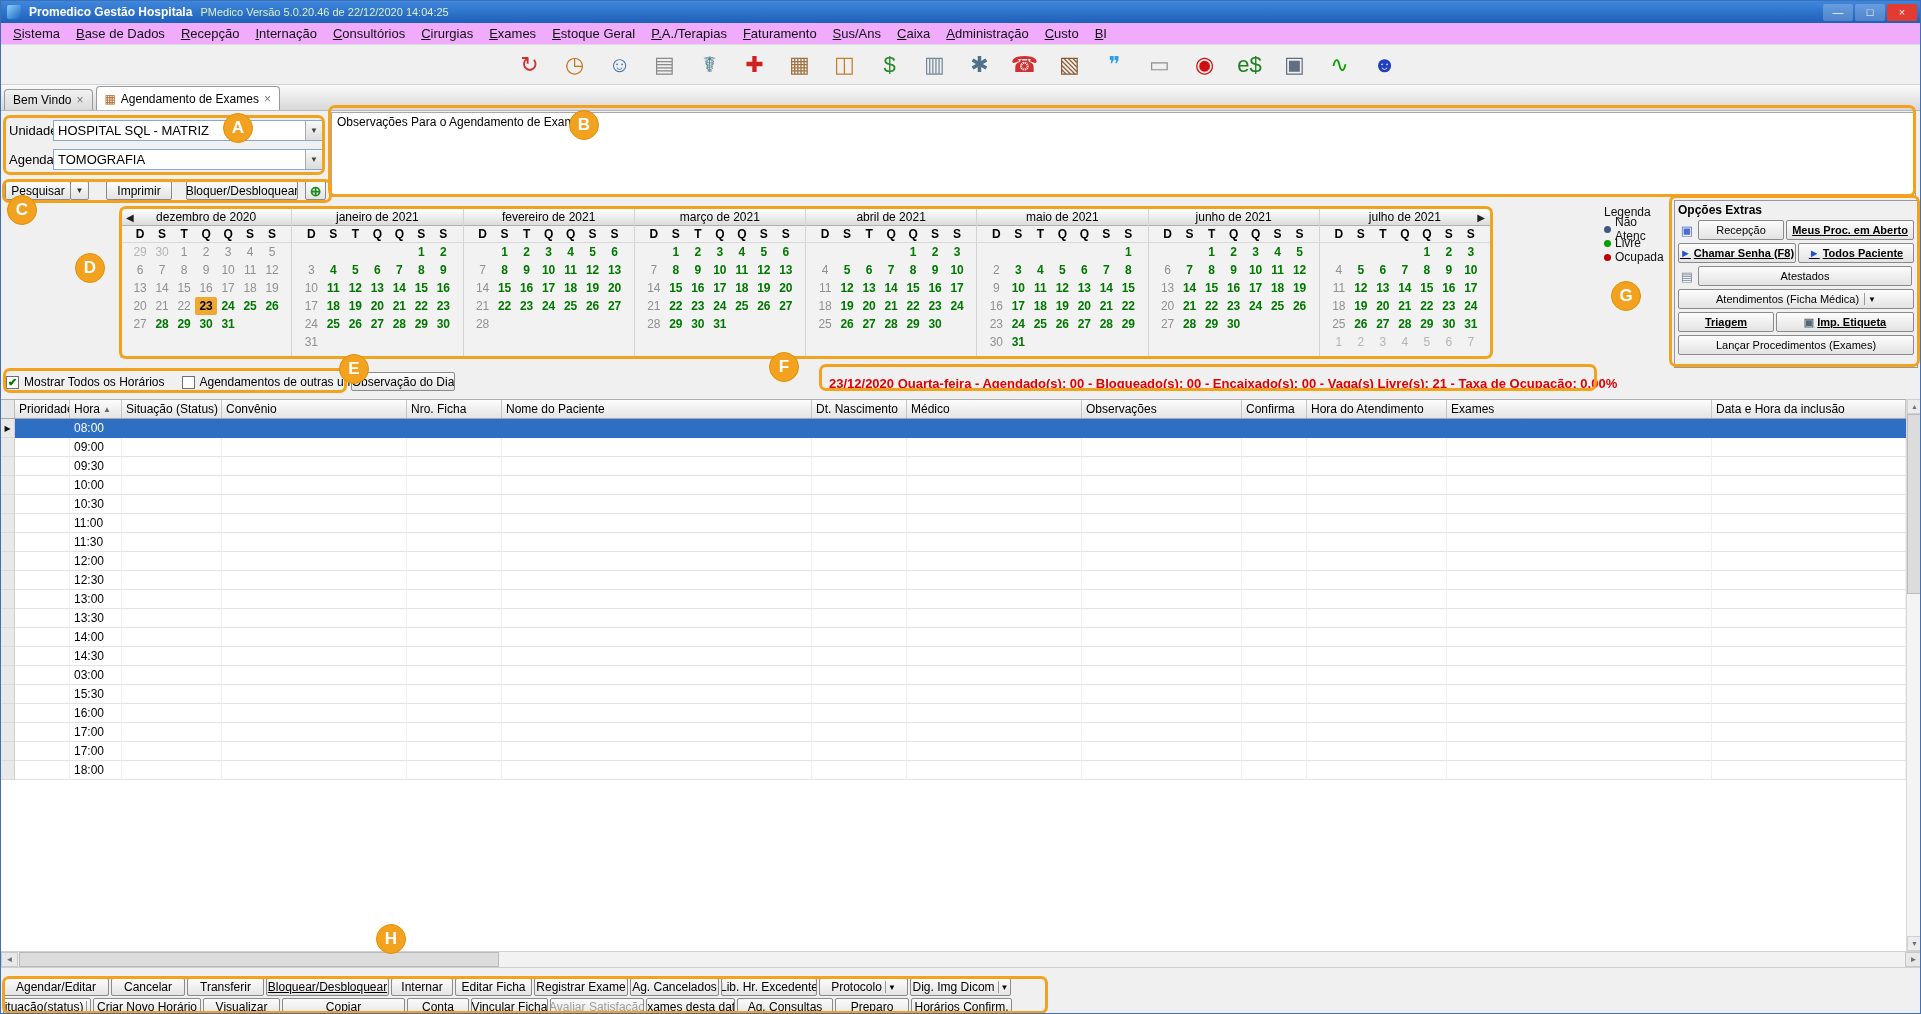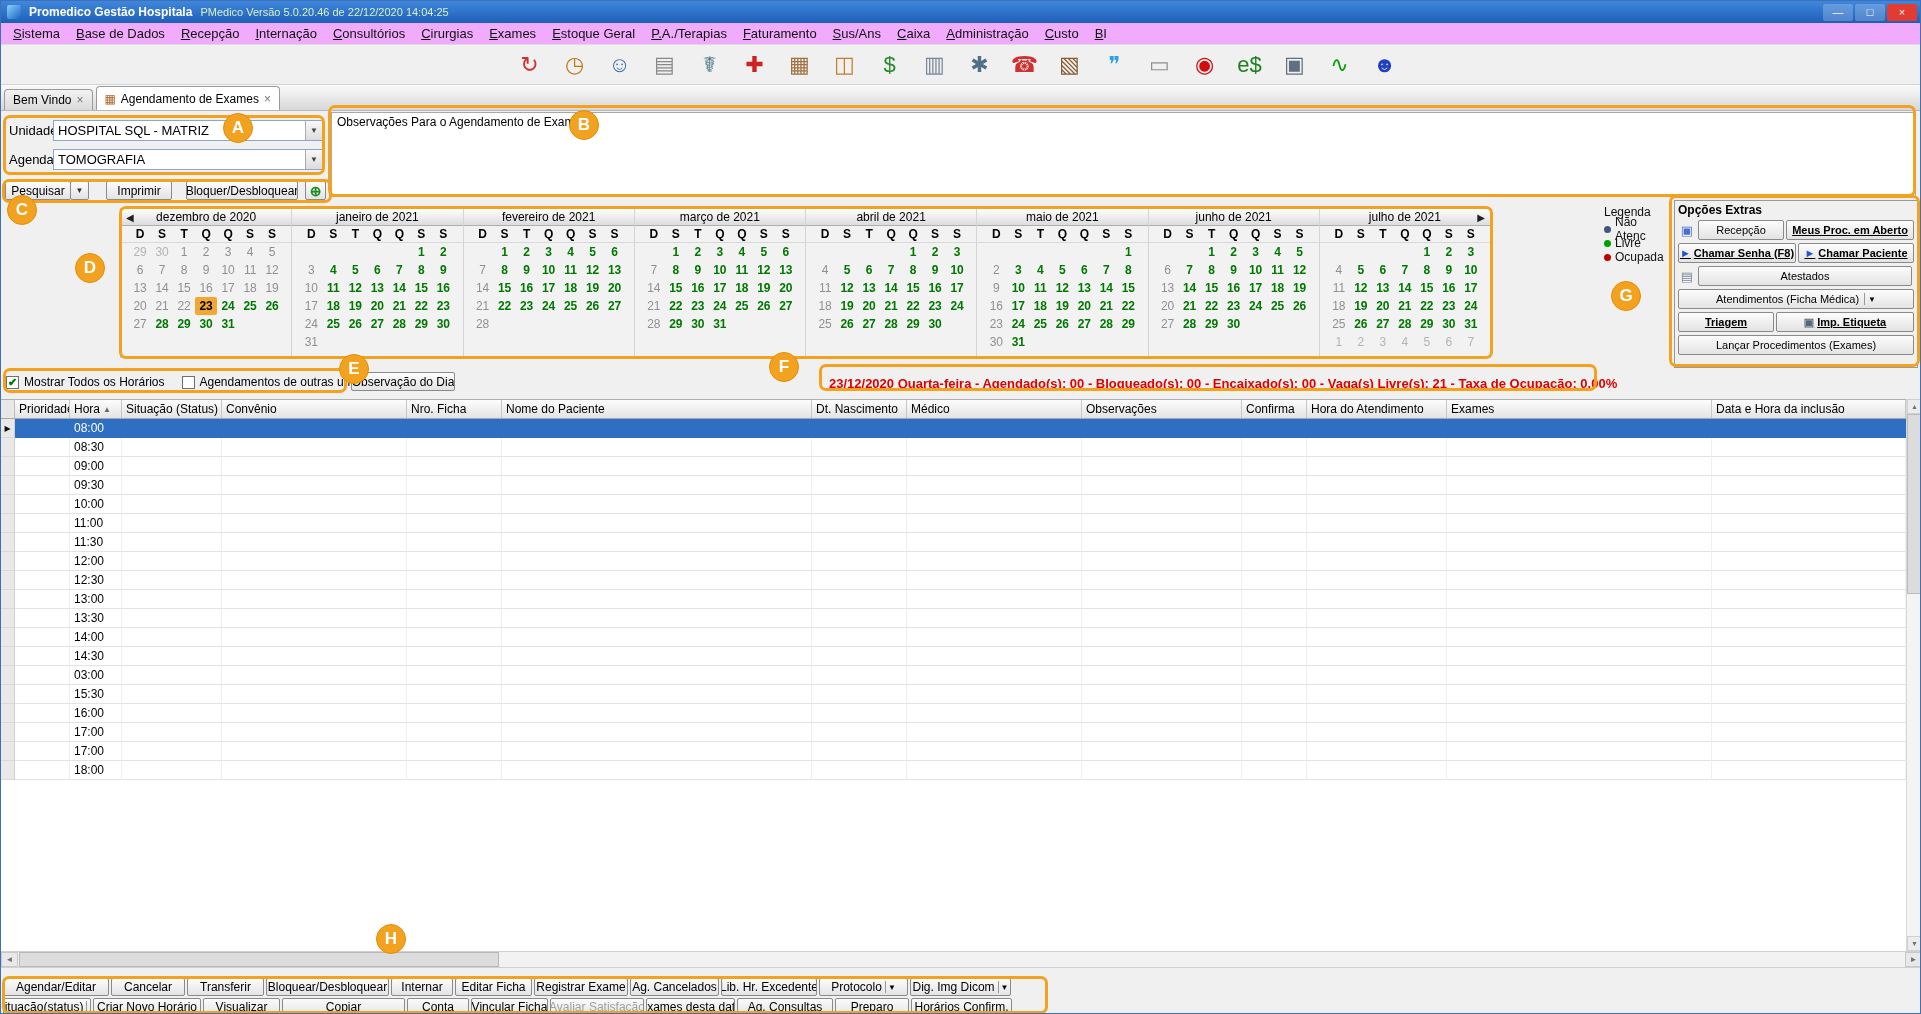--- a/index.html
+++ b/index.html
@@ -750,21 +750,21 @@
             <span class="op-btn-label">Meus Proc. em Aberto</span>
           </span>
         </div>
         <div class="op-row">
           <span class="btn op-btn bold" style="width: 118px;">
             <span class="op-btn-icon" style="color: rgb(34, 85, 204);">►</span>
             <span class="op-btn-label">Chamar Senha (F8)</span>
           </span>
           <span class="btn op-btn bold" style="width: 116px;">
             <span class="op-btn-icon" style="color: rgb(34, 85, 204);">►</span>
-            <span class="op-btn-label">Chamar Paciente</span>
+            <span class="op-btn-label">Todos Paciente</span>
           </span>
         </div>
         <div class="op-row">
           <span class="op-icon" style="color: rgb(122, 138, 154);">▤</span>
           <span class="btn op-btn" style="width: 214px;">
             <span class="op-btn-label">Atestados</span>
           </span>
         </div>
         <div class="op-row">
           <span class="btn op-btn" style="width: 236px;">
@@ -856,36 +856,20 @@
         <span class="cell" style="width: 175px;"></span>
         <span class="cell" style="width: 160px;"></span>
         <span class="cell" style="width: 65px;"></span>
         <span class="cell" style="width: 140px;"></span>
         <span class="cell" style="width: 265px;"></span>
         <span class="cell" style="width: 194px;"></span>
       </div>
       <div class="grow">
         <span class="gutter-cell"></span>
         <span class="cell" style="width: 55px;"></span>
-        <span class="cell" style="width: 52px;">08:30</span>
-        <span class="cell" style="width: 100px;"></span>
-        <span class="cell" style="width: 185px;"></span>
-        <span class="cell" style="width: 95px;"></span>
-        <span class="cell" style="width: 310px;"></span>
-        <span class="cell" style="width: 95px;"></span>
-        <span class="cell" style="width: 175px;"></span>
-        <span class="cell" style="width: 160px;"></span>
-        <span class="cell" style="width: 65px;"></span>
-        <span class="cell" style="width: 140px;"></span>
-        <span class="cell" style="width: 265px;"></span>
-        <span class="cell" style="width: 194px;"></span>
-      </div>
-      <div class="grow">
-        <span class="gutter-cell"></span>
-        <span class="cell" style="width: 55px;"></span>
         <span class="cell" style="width: 52px;">09:00</span>
         <span class="cell" style="width: 100px;"></span>
         <span class="cell" style="width: 185px;"></span>
         <span class="cell" style="width: 95px;"></span>
         <span class="cell" style="width: 310px;"></span>
         <span class="cell" style="width: 95px;"></span>
         <span class="cell" style="width: 175px;"></span>
         <span class="cell" style="width: 160px;"></span>
         <span class="cell" style="width: 65px;"></span>
         <span class="cell" style="width: 140px;"></span>
@@ -905,20 +889,36 @@
         <span class="cell" style="width: 160px;"></span>
         <span class="cell" style="width: 65px;"></span>
         <span class="cell" style="width: 140px;"></span>
         <span class="cell" style="width: 265px;"></span>
         <span class="cell" style="width: 194px;"></span>
       </div>
       <div class="grow">
         <span class="gutter-cell"></span>
         <span class="cell" style="width: 55px;"></span>
         <span class="cell" style="width: 52px;">10:00</span>
+        <span class="cell" style="width: 100px;"></span>
+        <span class="cell" style="width: 185px;"></span>
+        <span class="cell" style="width: 95px;"></span>
+        <span class="cell" style="width: 310px;"></span>
+        <span class="cell" style="width: 95px;"></span>
+        <span class="cell" style="width: 175px;"></span>
+        <span class="cell" style="width: 160px;"></span>
+        <span class="cell" style="width: 65px;"></span>
+        <span class="cell" style="width: 140px;"></span>
+        <span class="cell" style="width: 265px;"></span>
+        <span class="cell" style="width: 194px;"></span>
+      </div>
+      <div class="grow">
+        <span class="gutter-cell"></span>
+        <span class="cell" style="width: 55px;"></span>
+        <span class="cell" style="width: 52px;">10:30</span>
         <span class="cell" style="width: 100px;"></span>
         <span class="cell" style="width: 185px;"></span>
         <span class="cell" style="width: 95px;"></span>
         <span class="cell" style="width: 310px;"></span>
         <span class="cell" style="width: 95px;"></span>
         <span class="cell" style="width: 175px;"></span>
         <span class="cell" style="width: 160px;"></span>
         <span class="cell" style="width: 65px;"></span>
         <span class="cell" style="width: 140px;"></span>
         <span class="cell" style="width: 265px;"></span>
@@ -1166,21 +1166,21 @@
   <div class="bbrow bbrow1">
       <div class="xbtn" style="width: 106px;">
         <span class="xlabel">Agendar/Editar</span>
       </div>
       <div class="xbtn" style="width: 74px;">
         <span class="xlabel">Cancelar</span>
       </div>
       <div class="xbtn" style="width: 77px;">
         <span class="xlabel">Transferir</span>
       </div>
-      <div class="xbtn" style="width: 123px;">
+      <div class="xbtn" style="width: 123px; text-decoration: underline;">
         <span class="xlabel">Bloquear/Desbloquear</span>
       </div>
       <div class="xbtn" style="width: 62px;">
         <span class="xlabel">Internar</span>
       </div>
       <div class="xbtn" style="width: 77px;">
         <span class="xlabel">Editar Ficha</span>
       </div>
       <div class="xbtn" style="width: 94px;">
         <span class="xlabel">Registrar Exame</span>

